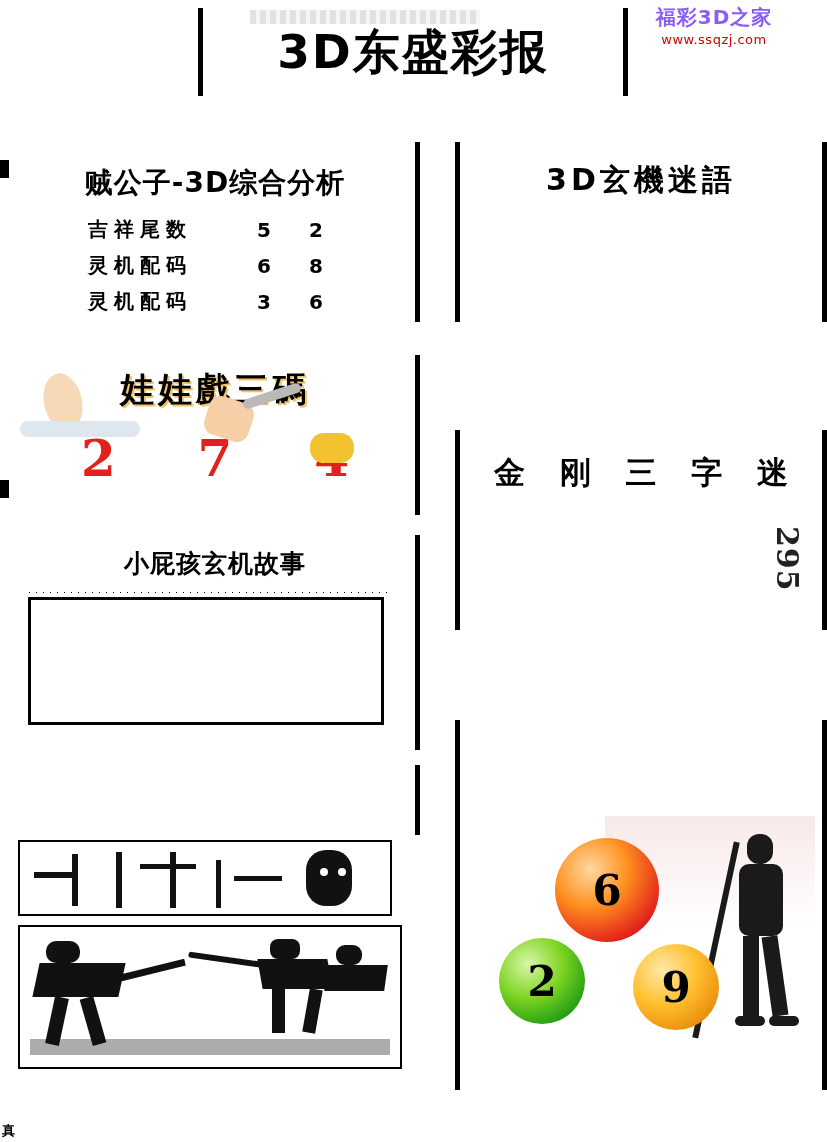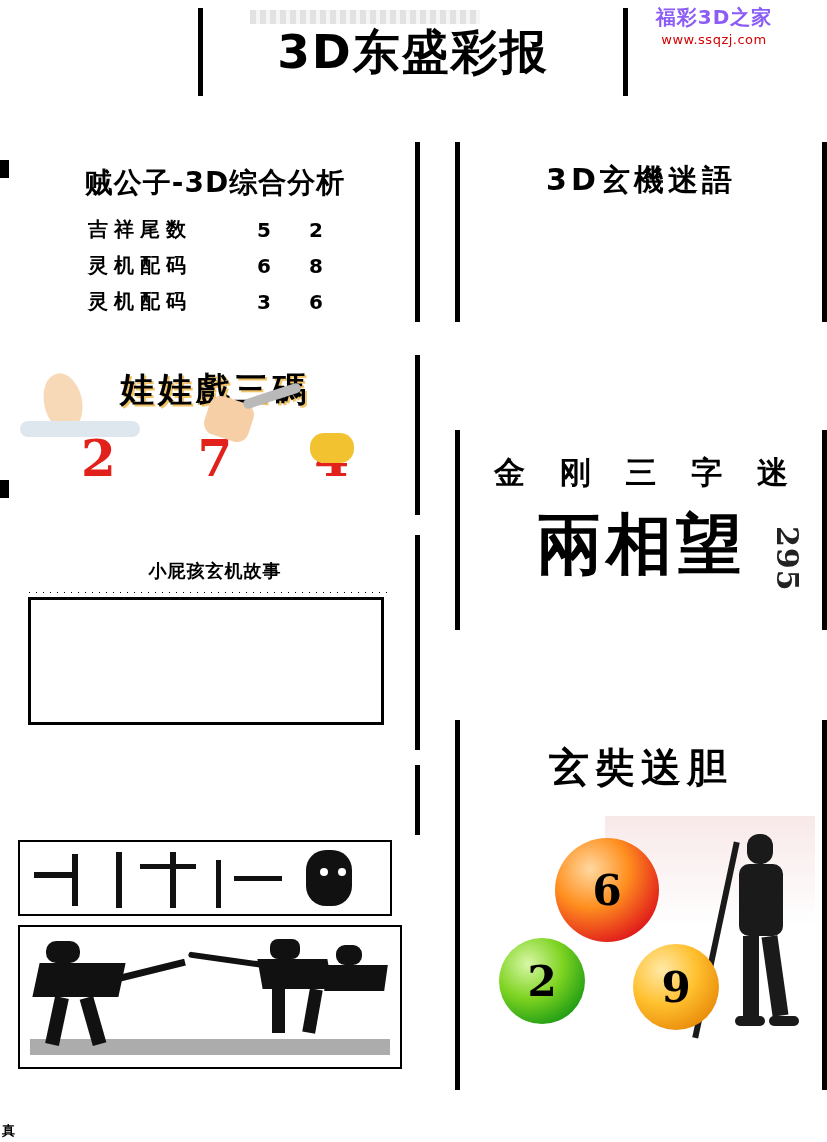--- a/index.html
+++ b/index.html
@@ -55,21 +55,21 @@
       font-family:"DejaVu Serif","Liberation Serif",serif;}
   .doodle{position:absolute;border-radius:50%;}
   .d1{left:34px;top:18px;width:38px;height:58px;background:#f7d9b8;transform:rotate(-12deg);}
   .d2{left:10px;top:66px;width:120px;height:16px;background:#dfe7ee;border-radius:8px;}
   .d3{left:196px;top:44px;width:46px;height:40px;background:#f7cfa6;border-radius:12px;transform:rotate(18deg);}
   .d4{left:232px;top:36px;width:60px;height:10px;background:#b9b9b9;border-radius:5px;transform:rotate(-18deg);}
   .d5{left:300px;top:78px;width:44px;height:30px;background:#f2c231;border-radius:14px;}
 
   
   .c4{left:10px;top:535px;width:410px;height:215px;}
-  .c4 .hd{font-size:18px;margin-top:24px;letter-spacing:1px;}
+  .c4 .hd{font-size:25px;margin-top:12px;letter-spacing:1px;}
   .zig{position:absolute;left:18px;top:62px;width:356px;height:128px;
       border:3px solid #000;box-sizing:border-box;
       background:#fff;}
   .zig:before{content:"";position:absolute;inset:-8px;
       background:
         repeating-linear-gradient(90deg,transparent 0 6px,#000 6px 7px) top/100% 1px no-repeat;}
   .zigtext{position:absolute;left:30px;top:76px;width:330px;font-size:15px;
       font-weight:bold;line-height:1.6;}
 
   
@@ -210,28 +210,26 @@
     <div class="figstroke" style="left:286px;top:62px;width:13px;height:44px;transform:rotate(10deg);"></div>
     <div class="figstroke" style="left:316px;top:18px;width:26px;height:20px;border-radius:9px;"></div>
     <div class="figstroke" style="left:306px;top:38px;width:60px;height:26px;transform:skewX(-8deg);"></div>
     <div class="figstroke" style="left:10px;top:112px;width:360px;height:16px;opacity:.35;"></div>
   </div>
 
   <div class="cell c6">
     <div class="barL"></div>
     <div class="barR"></div>
     <div class="hd">金 刚 三 字 迷</div>
-    <div class="big">兩相望</div>
     <div class="side">295</div>
   </div>
 
   <div class="cell c7">
     <div class="barL"></div>
     <div class="barR"></div>
-    <div class="hd">玄奘送胆</div>
     <div class="wash"></div>
     <div class="monk">
       <div class="mk" style="left:48px;top:4px;width:26px;height:30px;border-radius:12px;"></div>
       <div class="mk" style="left:40px;top:34px;width:44px;height:72px;border-radius:10px;"></div>
       <div class="mk" style="left:14px;top:10px;width:6px;height:200px;transform:rotate(12deg);"></div>
       <div class="mk" style="left:44px;top:106px;width:16px;height:80px;"></div>
       <div class="mk" style="left:68px;top:106px;width:16px;height:80px;transform:rotate(-8deg);"></div>
       <div class="mk" style="left:36px;top:186px;width:30px;height:10px;border-radius:5px;"></div>
       <div class="mk" style="left:70px;top:186px;width:30px;height:10px;border-radius:5px;"></div>
     </div>

